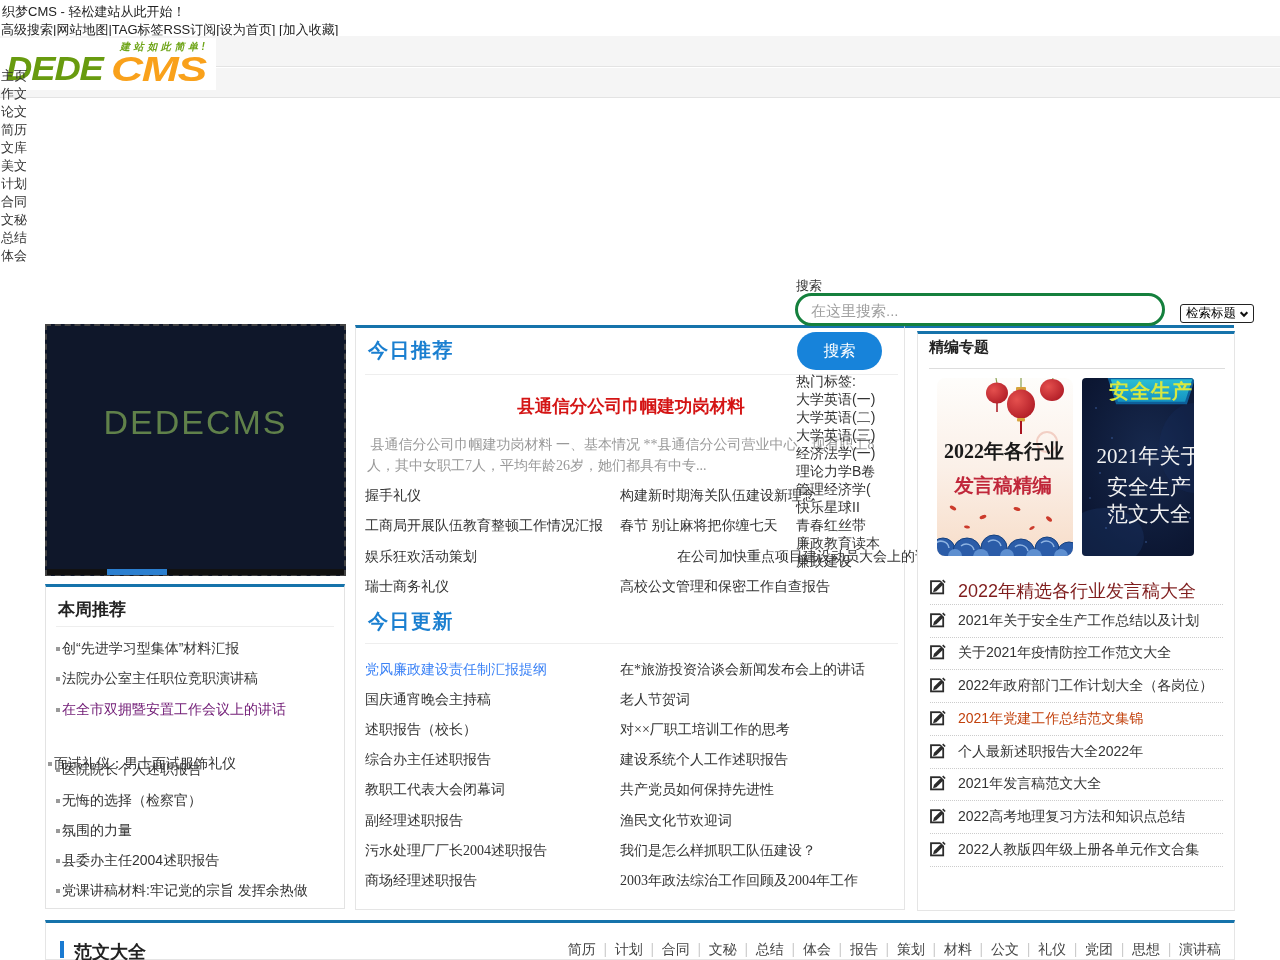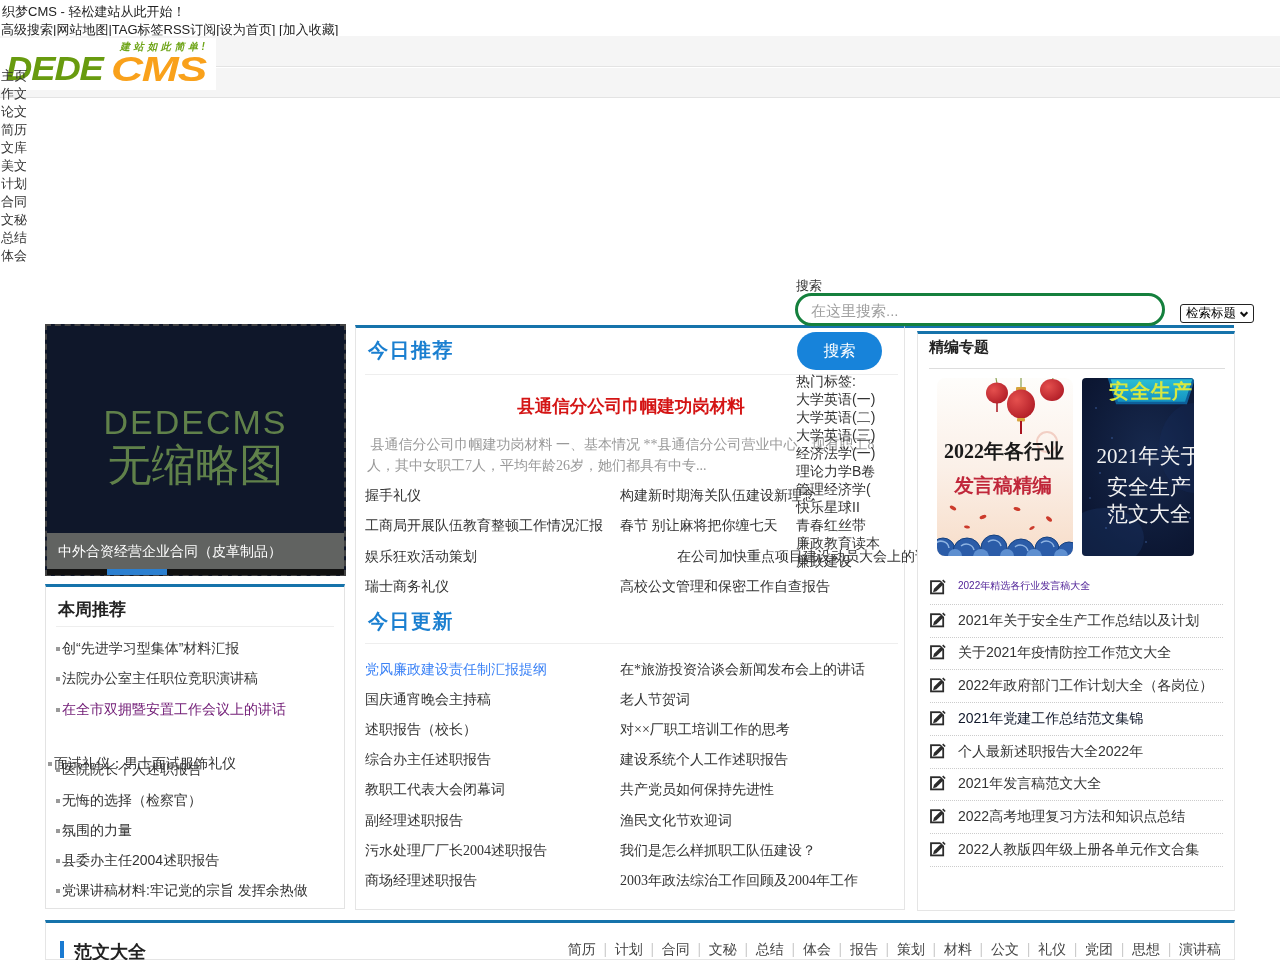--- a/index.html
+++ b/index.html
@@ -28,22 +28,20 @@
       </g>
 </svg>
 </div>
 
 <div class="abs" style="left:1px;top:67px;font-size:13px;line-height:18px;color:#333;z-index:3;">
 主页<br>作文<br>论文<br>简历<br>文库<br>美文<br>计划<br>合同<br>文秘<br>总结<br>体会
 </div>
 
 <div class="abs" style="left:45px;top:324px;width:301px;height:252px;border:2px dashed #444;background:#0f172a;z-index:1;">
   <div class="abs" style="left:0;top:77px;width:297px;text-align:center;font-size:34px;color:#60814a;letter-spacing:2px;">DEDECMS</div>
-  <div class="abs" style="left:0;top:110px;width:297px;text-align:center;font-size:44px;color:#60814a;">无缩略图</div>
-  <div class="abs" style="left:0;top:207px;width:297px;height:36px;background:#616361;color:#fff;font-size:14px;line-height:36px;padding-left:11px;">中外合资经营企业合同（皮革制品）</div>
   <div class="abs" style="left:0;top:243px;width:297px;height:6px;background:#111;">
     <div class="abs" style="left:60px;top:0;width:60px;height:6px;background:#2b7fd0;"></div>
   </div>
 </div>
 
 <div class="abs" style="left:45px;top:584px;width:300px;height:325px;background:#fff;border:1px solid #e3e3e3;border-top:3px solid #1673ab;">
   <div class="abs" style="left:12px;top:11px;font-size:17px;font-weight:bold;color:#222;">本周推荐</div>
   <div class="abs" style="left:10px;top:39px;width:278px;border-top:1px solid #eee;"></div>
   <div id="weekly">
       <div class="abs" style="left:10px;top:53px;width:282px;font-size:14px;color:#333;white-space:nowrap;overflow:hidden;"><span style="display:inline-block;width:4px;height:4px;background:#999;vertical-align:2px;margin-right:2px;"></span>创“先进学习型集体”材料汇报</div>
@@ -191,21 +189,21 @@
         <text x="67" y="143" font-size="21" font-family="Liberation Serif,serif" fill="#f2f2f2" text-anchor="middle">范文大全</text>
       </svg></div>
   <div id="rlist">
       <div class="abs" style="left:12px;top:245px;width:295px;height:32px;">
         <svg width="16" height="17" viewBox="0 0 16 17" style="position:absolute;left:0;top:-1px;">
           <rect x="1" y="3.2" width="12.2" height="12.2" fill="none" stroke="#2b2b2b" stroke-width="1.8"></rect>
           <path fill="#fff" d="M6 0h10v8L10 2z"></path>
           <path fill="#2b2b2b" d="M3 14.2l1-3.4 7.3-7.3 2.4 2.4-7.3 7.3z"></path>
           <path fill="#2b2b2b" d="M12.1 2.7l1.2-1.2 2.4 2.4-1.2 1.2z"></path>
         </svg>
-        <span style="position:absolute;left:28px;top:0;font-size:10px;color:#4c1d95;white-space:nowrap;">2022年精选各行业发言稿大全</span>
+        <span style="position:absolute;left:28px;top:0;font-size:18px;color:#7f1d1d;white-space:nowrap;">2022年精选各行业发言稿大全</span>
         <div style="position:absolute;left:0;top:25px;width:293px;border-top:1px dotted #ccc;"></div>
       </div>
       <div class="abs" style="left:12px;top:278px;width:295px;height:32px;">
         <svg width="16" height="17" viewBox="0 0 16 17" style="position:absolute;left:0;top:-1px;">
           <rect x="1" y="3.2" width="12.2" height="12.2" fill="none" stroke="#2b2b2b" stroke-width="1.8"></rect>
           <path fill="#fff" d="M6 0h10v8L10 2z"></path>
           <path fill="#2b2b2b" d="M3 14.2l1-3.4 7.3-7.3 2.4 2.4-7.3 7.3z"></path>
           <path fill="#2b2b2b" d="M12.1 2.7l1.2-1.2 2.4 2.4-1.2 1.2z"></path>
         </svg>
         <span style="position:absolute;left:28px;top:0;font-size:14px;color:#333;white-space:nowrap;">2021年关于安全生产工作总结以及计划</span>
@@ -231,21 +229,21 @@
         <span style="position:absolute;left:28px;top:0;font-size:14px;color:#333;white-space:nowrap;">2022年政府部门工作计划大全（各岗位）</span>
         <div style="position:absolute;left:0;top:25px;width:293px;border-top:1px dotted #ccc;"></div>
       </div>
       <div class="abs" style="left:12px;top:376px;width:295px;height:32px;">
         <svg width="16" height="17" viewBox="0 0 16 17" style="position:absolute;left:0;top:-1px;">
           <rect x="1" y="3.2" width="12.2" height="12.2" fill="none" stroke="#2b2b2b" stroke-width="1.8"></rect>
           <path fill="#fff" d="M6 0h10v8L10 2z"></path>
           <path fill="#2b2b2b" d="M3 14.2l1-3.4 7.3-7.3 2.4 2.4-7.3 7.3z"></path>
           <path fill="#2b2b2b" d="M12.1 2.7l1.2-1.2 2.4 2.4-1.2 1.2z"></path>
         </svg>
-        <span style="position:absolute;left:28px;top:0;font-size:14px;color:#0f172a;white-space:nowrap;">2021年党建工作总结范文集锦</span>
+        <span style="position:absolute;left:28px;top:0;font-size:14px;color:#c2410c;white-space:nowrap;">2021年党建工作总结范文集锦</span>
         <div style="position:absolute;left:0;top:25px;width:293px;border-top:1px dotted #ccc;"></div>
       </div>
       <div class="abs" style="left:12px;top:409px;width:295px;height:32px;">
         <svg width="16" height="17" viewBox="0 0 16 17" style="position:absolute;left:0;top:-1px;">
           <rect x="1" y="3.2" width="12.2" height="12.2" fill="none" stroke="#2b2b2b" stroke-width="1.8"></rect>
           <path fill="#fff" d="M6 0h10v8L10 2z"></path>
           <path fill="#2b2b2b" d="M3 14.2l1-3.4 7.3-7.3 2.4 2.4-7.3 7.3z"></path>
           <path fill="#2b2b2b" d="M12.1 2.7l1.2-1.2 2.4 2.4-1.2 1.2z"></path>
         </svg>
         <span style="position:absolute;left:28px;top:0;font-size:14px;color:#333;white-space:nowrap;">个人最新述职报告大全2022年</span>

